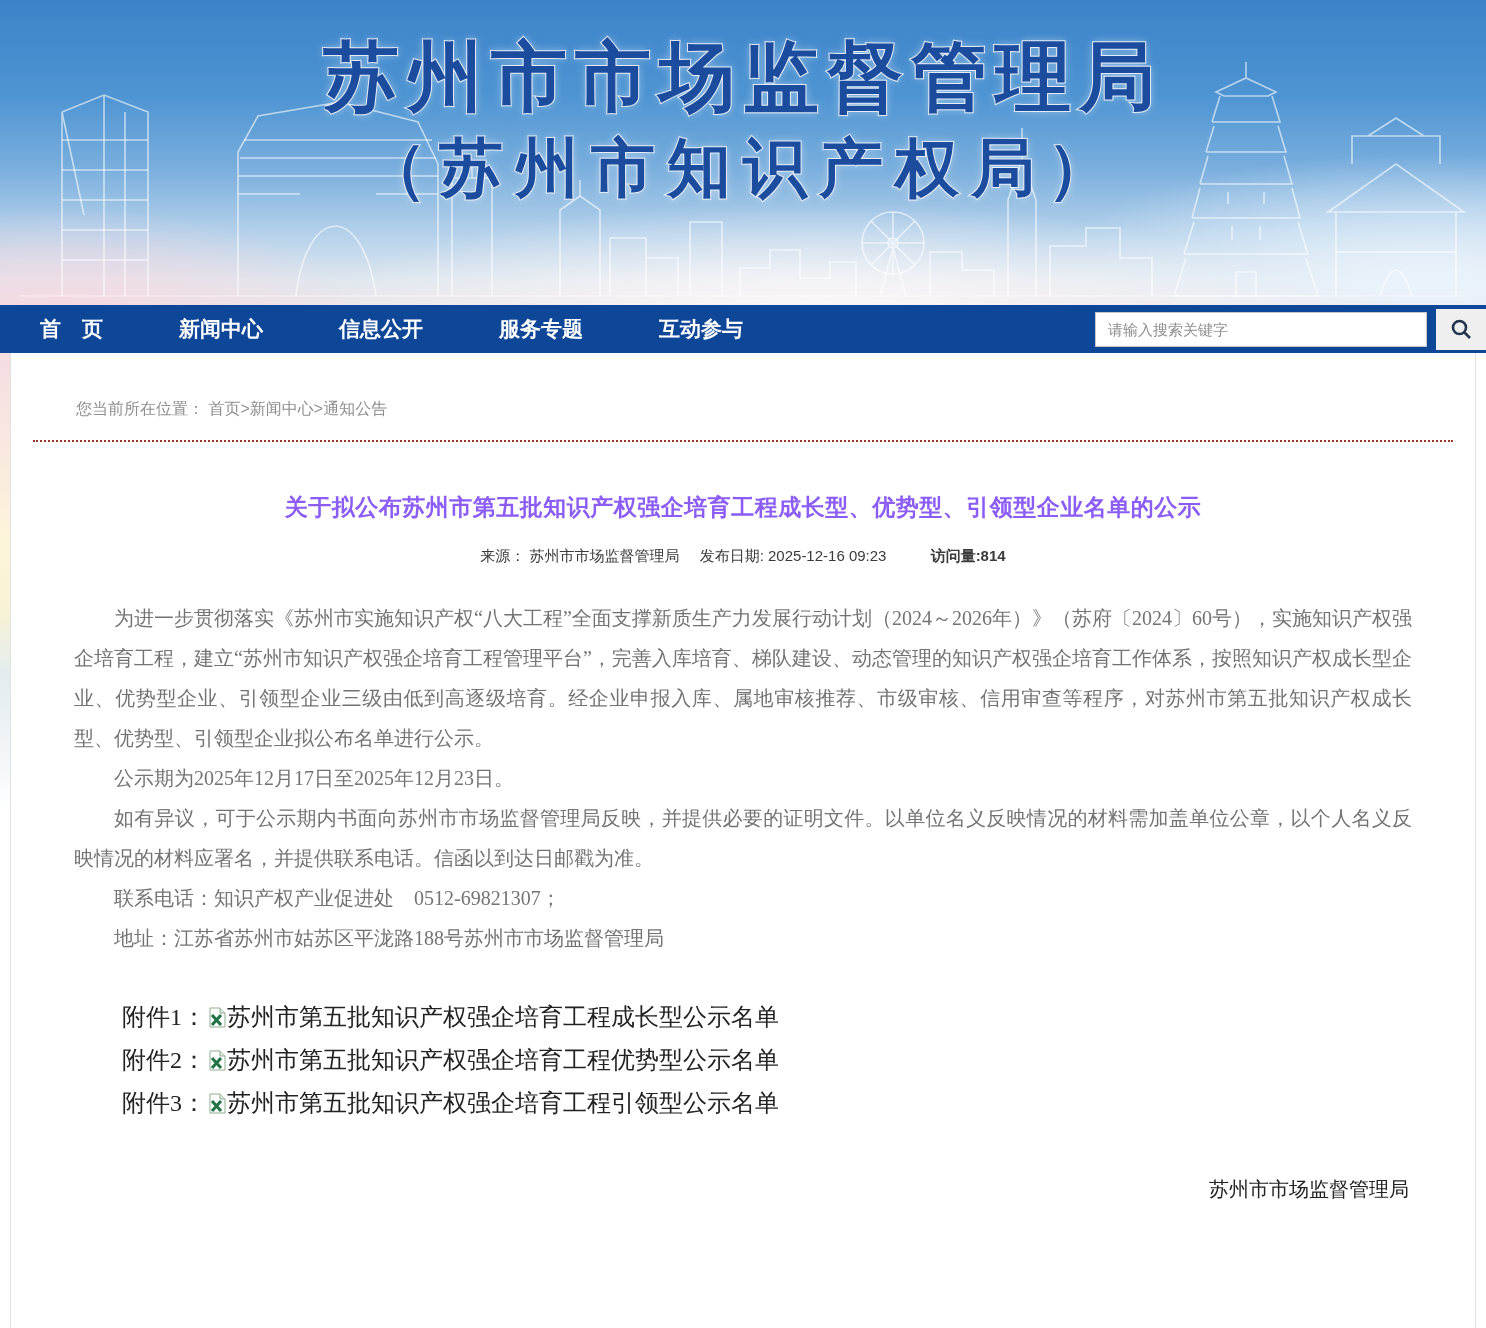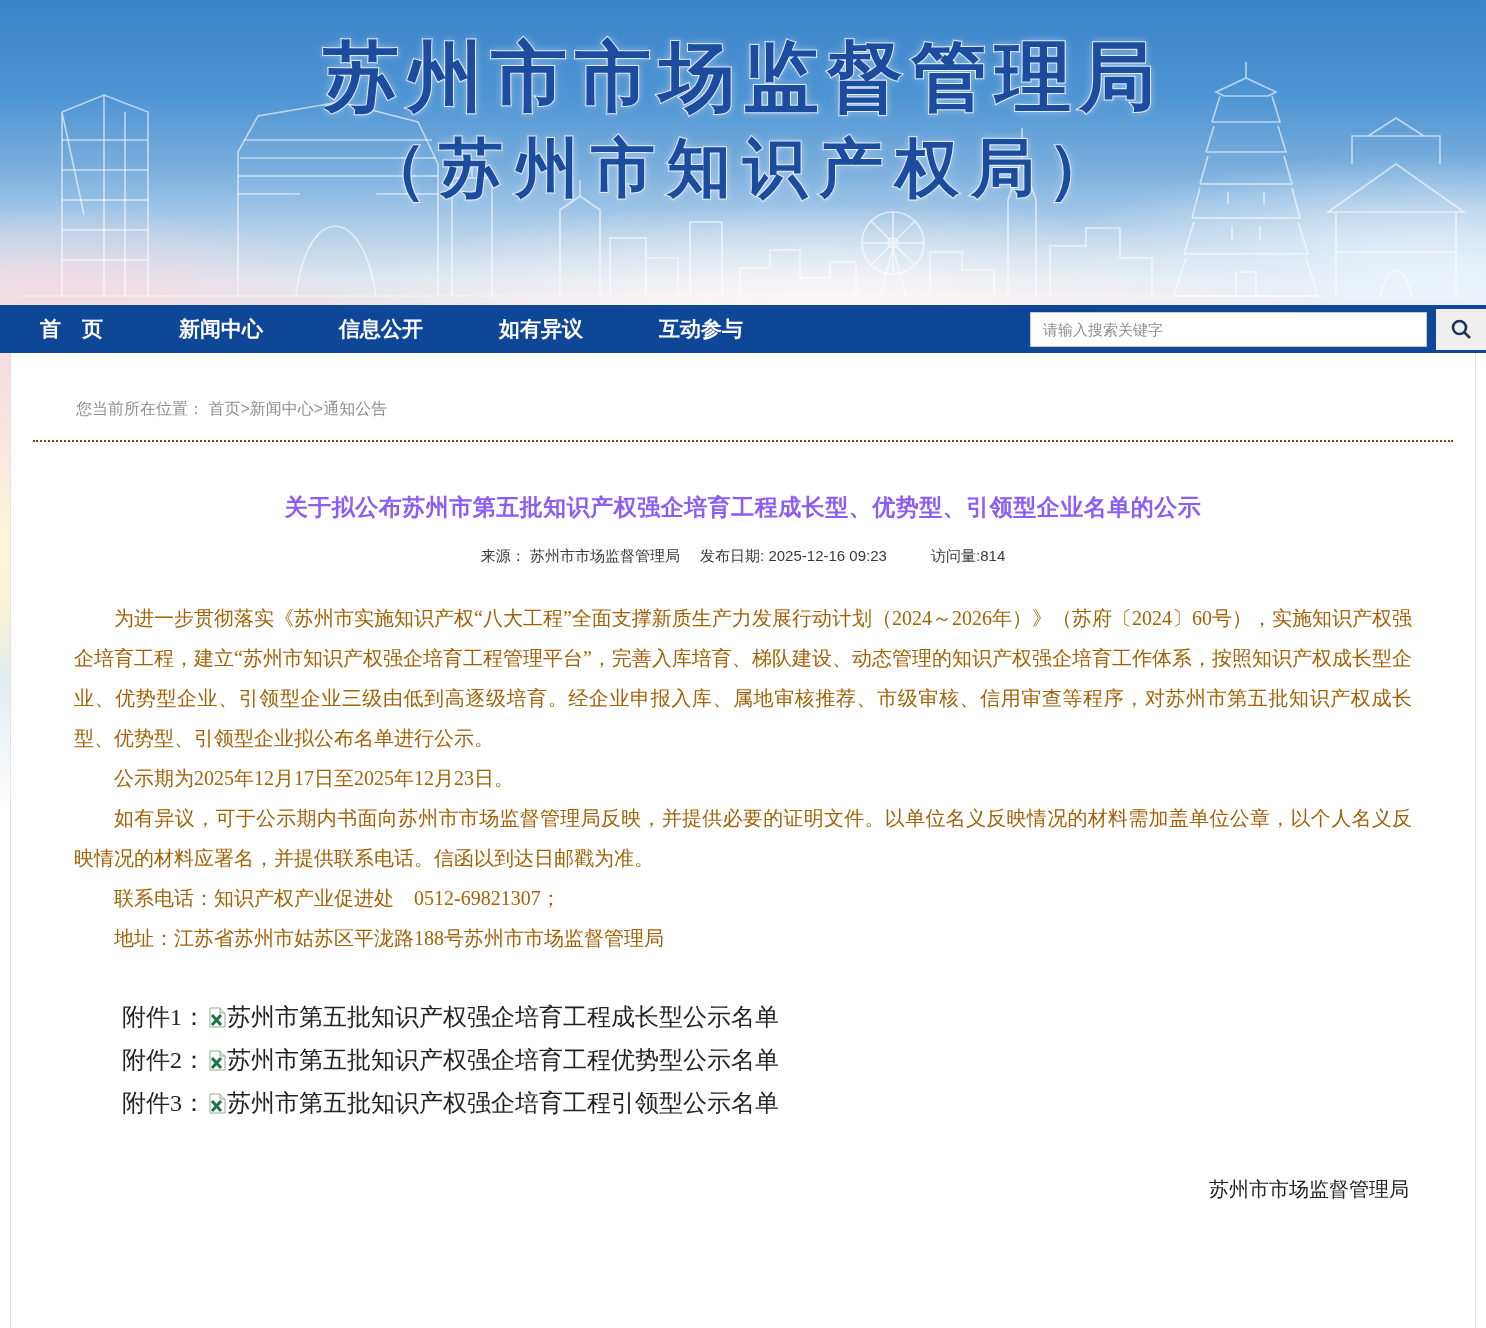--- a/index.html
+++ b/index.html
@@ -44,21 +44,21 @@
     background:#0e4698;
     display:flex; align-items:center;
   }
   .nav-items { display:flex; align-items:flex-end; padding-left:40px; }
   .nav-item {
     color:#ffffff; font-size:21px; font-weight:bold;
     margin-right:76px; cursor:pointer; white-space:nowrap;
   }
   .nav-search { margin-left:auto; display:flex; align-items:center; }
   .search-input {
-    width:397px; height:35px;
+    width:332px; height:35px;
     border:1px solid #c9c9c9; background:#ffffff;
     font-size:15px; padding:0 12px; color:#333;
     outline:none;
   }
   .search-input::placeholder { color:#8f8f8f; }
   .search-button {
     width:50px; height:41px; margin-left:9px;
     background:#efefef; border:none; cursor:pointer;
     display:flex; align-items:center; justify-content:center;
   }
@@ -93,27 +93,27 @@
     text-align:center;
     font-size:23px; font-weight:bold; color:#8b5cf6;
     letter-spacing:0.5px;
   }
   .article-meta {
     margin-top:24px;
     text-align:center;
     font-size:15px; color:#3a3a3a;
   }
   .article-meta .m-gap { margin-left:16px; }
-  .article-meta .m-gap-lg { margin-left:40px; }
+  .article-meta .m-gap-lg { margin-left:40px;font-weight:bold; }
 
   .article-body {
     margin-top:32px;
     padding:0 63px;
     font-family:"Liberation Serif","DejaVu Serif",serif;
-    font-size:20px; color:#a16207;
+    font-size:20px; color:#737373;
     line-height:40px;
     text-align:justify;
   }
   .article-body p { text-indent:2em; }
 
   .attachments { margin-top:38px; padding:0 63px;
     font-family:"Liberation Serif","DejaVu Serif",serif;
     font-size:24px; color:#222222; }
   .attachment-row { padding-left:2em; line-height:43px; white-space:nowrap; }
   .attachment-row .xls { display:inline-block; width:19px; height:21px; vertical-align:-3px; margin:0 1px; }
@@ -167,21 +167,21 @@
     <div class="banner-title-1">苏州市市场监督管理局</div>
     <div class="banner-title-2">（苏州市知识产权局）</div>
   </div>
 </div>
 
 <div class="navbar">
   <div class="nav-items">
     <div class="nav-item">首　页</div>
     <div class="nav-item">新闻中心</div>
     <div class="nav-item">信息公开</div>
-    <div class="nav-item">如有异议</div>
+    <div class="nav-item">服务专题</div>
     <div class="nav-item">互动参与</div>
   </div>
   <div class="nav-search">
     <input class="search-input" type="text" value="" placeholder="请输入搜索关键字" style="">
     <button class="search-button">
       <svg width="24" height="24" viewBox="0 0 24 24" fill="none" stroke="#23354d" stroke-width="2.6">
         <circle cx="10.5" cy="10.5" r="6.5"></circle>
         <line x1="15.5" y1="15.5" x2="21" y2="21"></line>
       </svg>
     </button>

